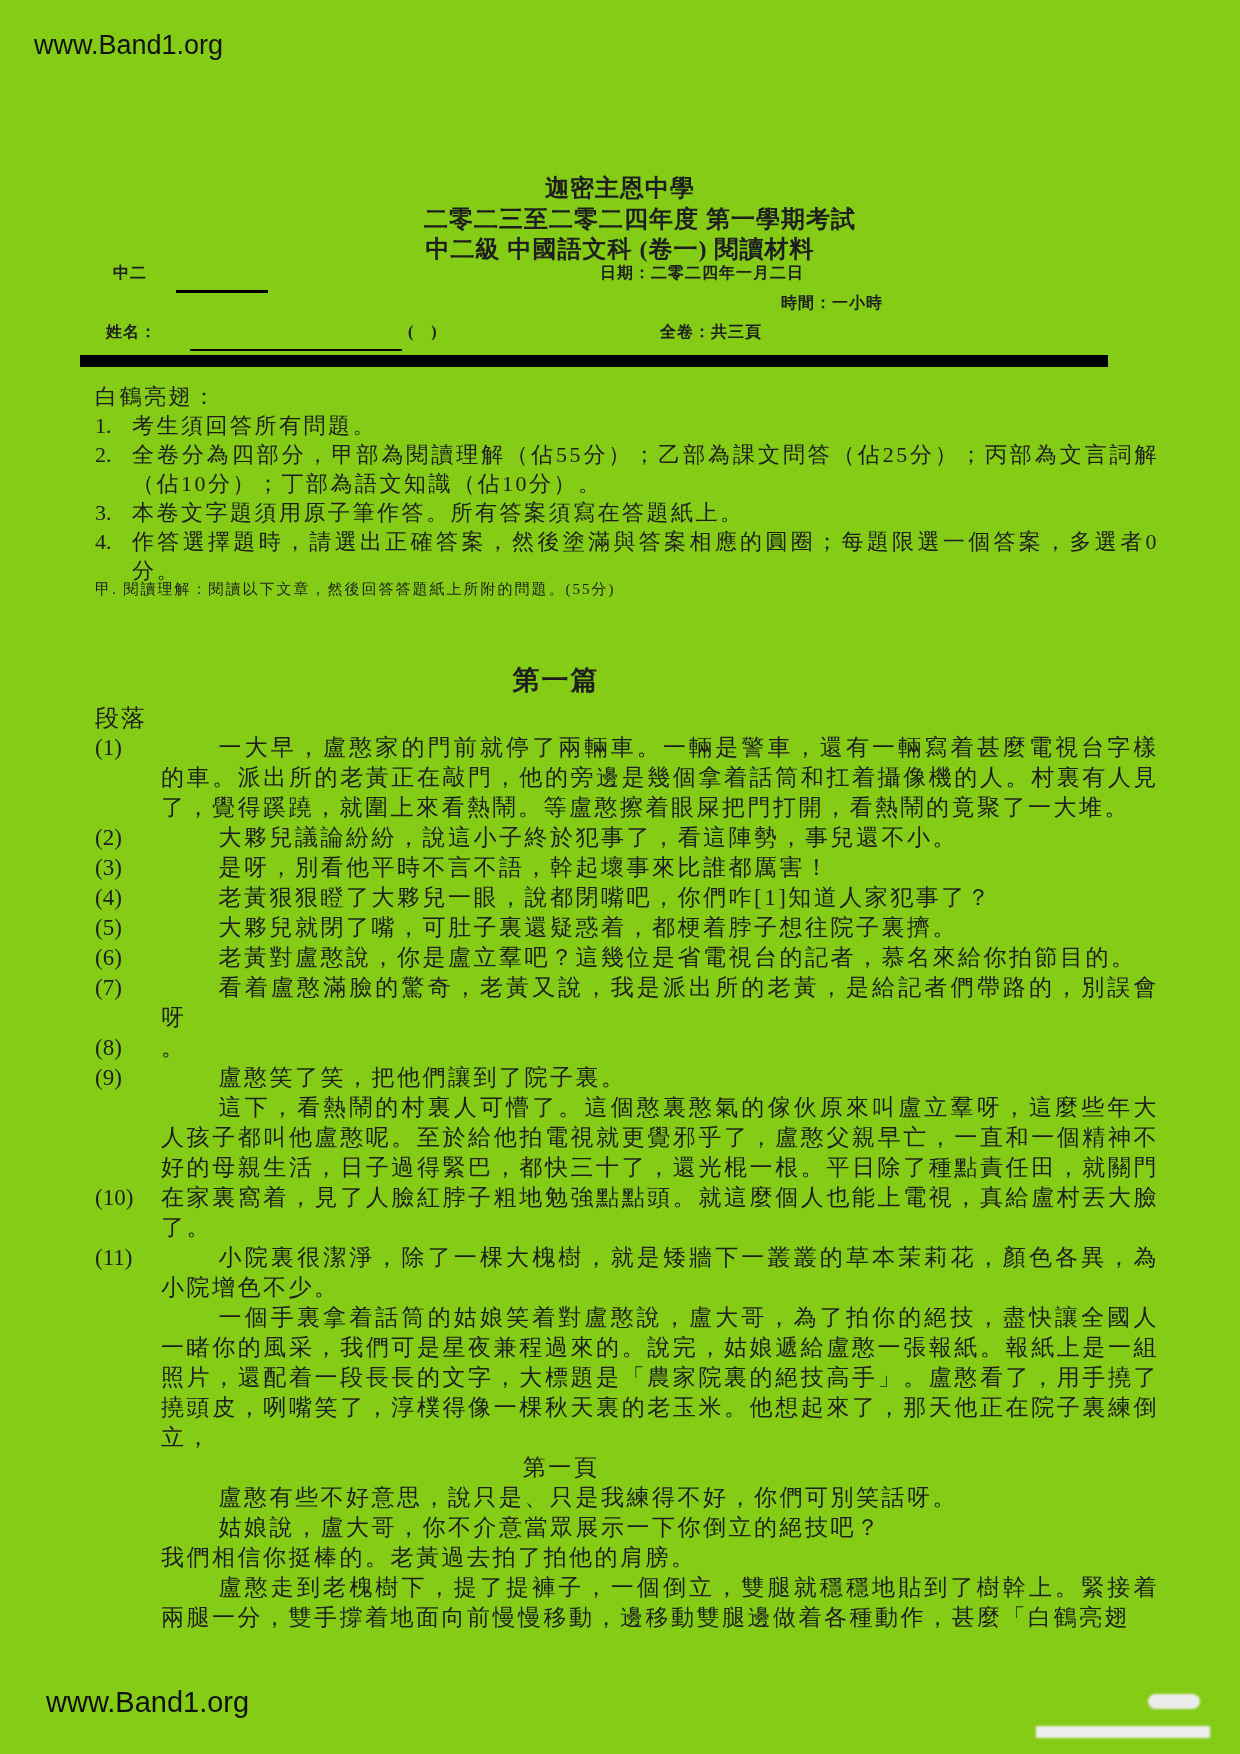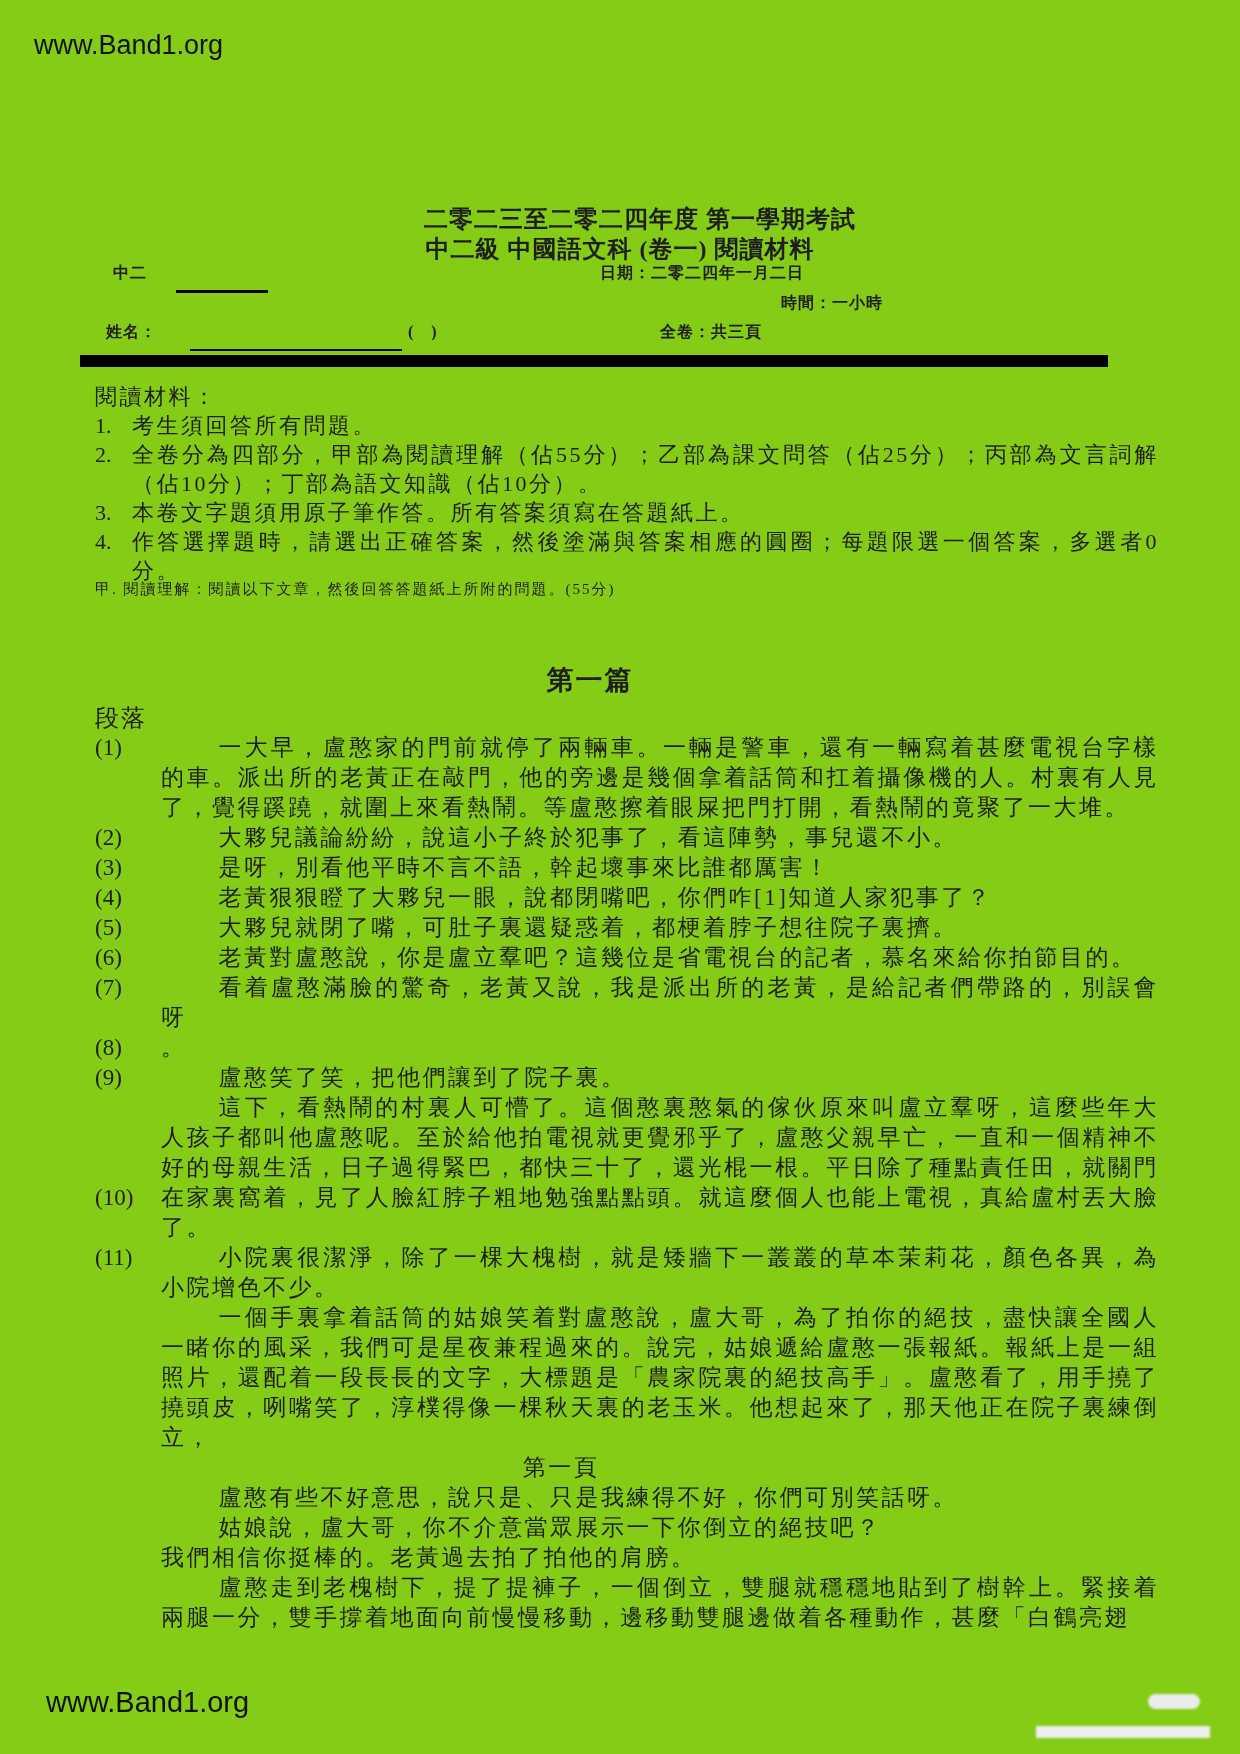--- a/index.html
+++ b/index.html
@@ -45,56 +45,57 @@
   
   .notice { position:absolute; left:95px; top:382px; width:1064px;
             font-size:22px; line-height:29px; letter-spacing:2.5px; }
   .notice-title { margin:0; }
   .nitem { position:relative; padding-left:37px; }
   .nnum  { position:absolute; left:0; top:0; letter-spacing:0; }
   .ntext { display:block; text-align:justify; }
   
   .section-a { position:absolute; left:95px; top:580px; font-size:15px; letter-spacing:2px; }
   .passage-title { position:absolute; left:0; top:662px; width:1112px;
-                   text-align:center; font-weight:bold; font-size:27px; letter-spacing:2px;padding-left:34px; }
+                   text-align:center; font-weight:bold; font-size:27px; letter-spacing:2px; }
   .para-label { position:absolute; left:95px; top:702px; font-size:24px; letter-spacing:2px; }
   
   .passage { position:absolute; left:95px; top:733px; width:1064px;
              font-size:23px; line-height:30px; letter-spacing:2.5px; }
   .blk { position:relative; padding-left:66px; }
   .bnum { position:absolute; left:0; top:0; letter-spacing:0; }
   .bnum.off3 { top:90px; }
   .bnum.s0 { top:10px; } .bnum.s1 { top:45px; } .bnum.s2 { top:80px; } .bnum.s3 { top:115px; }
   .btxt { text-align:justify; }
   .btxt.indent { text-indent:2.5em; }
   .page-marker { width:932px; text-align:center; }
 </style>
 </head>
 <body>
 
 <div class="page">
 
   <div class="wm-top">www.Band1.org</div>
 
+  <div class="hdr school">迦密主恩中學</div>
   <div class="hdr exam">二零二三至二零二四年度 第一學期考試</div>
   <div class="hdr subject">中二級 中國語文科 (卷一) 閱讀材料</div>
 
   <div class="info class-label">中二</div>
   <span class="uline class-line"></span>
   <div class="info date">日期：二零二四年一月二日</div>
   <div class="info time">時間：一小時</div>
   <div class="info name-label">姓名：</div>
   <span class="uline name-line"></span>
   <div class="info name-paren">(　)</div>
   <div class="info pages">全卷：共三頁</div>
 
   <div class="rule"></div>
 
   <div class="notice">
-    <div class="notice-title">閱讀材料：</div>
+    <div class="notice-title">白鶴亮翅：</div>
     <div class="nitem">
       <span class="nnum">1.</span>
       <span class="ntext">考生須回答所有問題。</span>
     </div>
     <div class="nitem">
       <span class="nnum">2.</span>
       <span class="ntext">全卷分為四部分，甲部為閱讀理解（佔55分）；乙部為課文問答（佔25分）；丙部為文言詞解（佔10分）；丁部為語文知識（佔10分）。</span>
     </div>
     <div class="nitem">
       <span class="nnum">3.</span>

